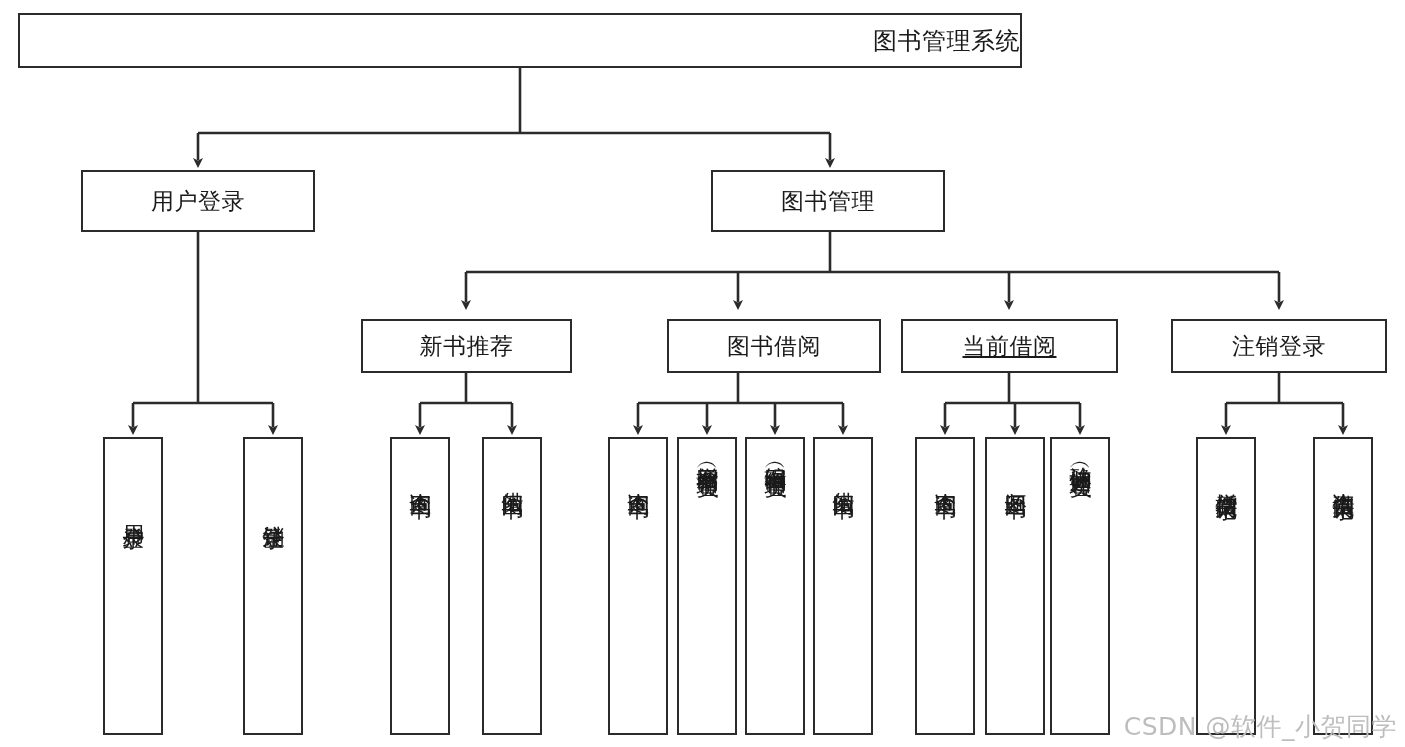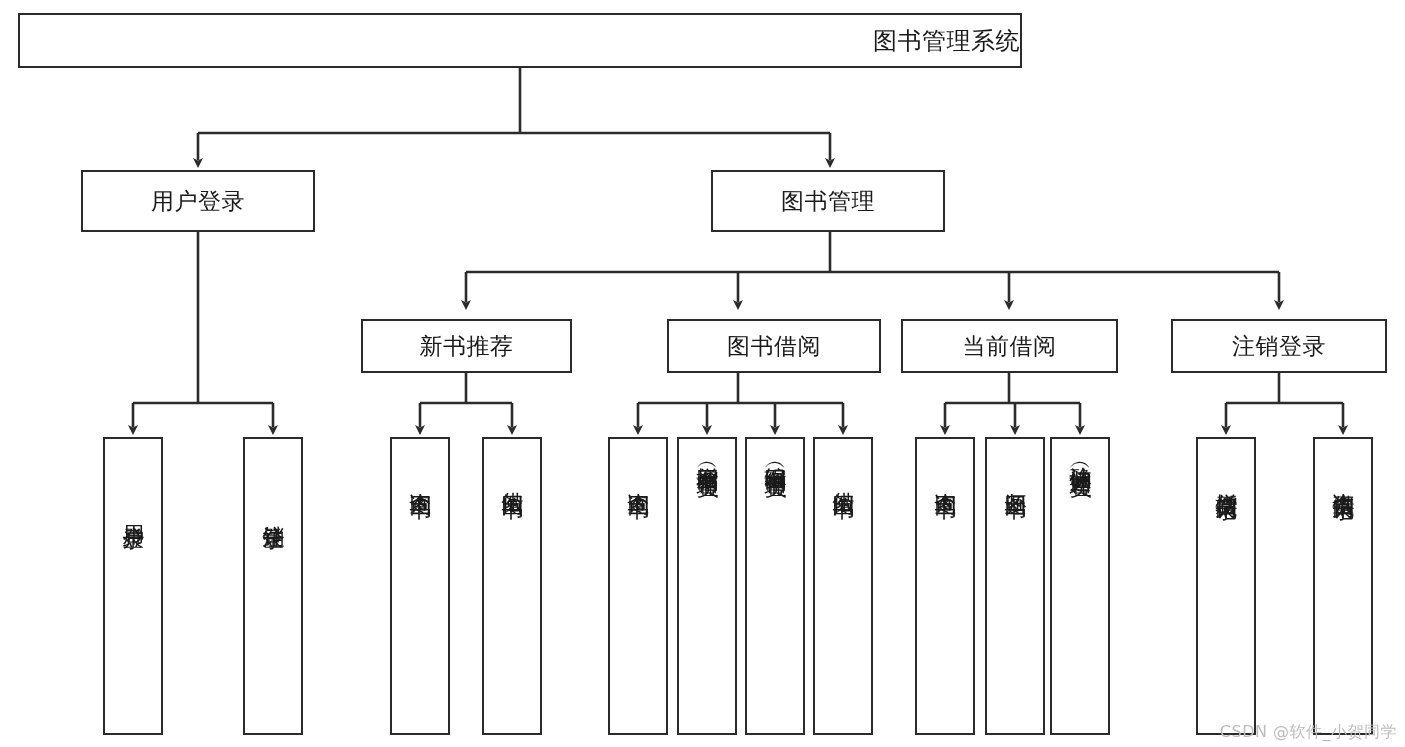--- a/index.html
+++ b/index.html
@@ -61,21 +61,21 @@
   .vert.midlow .vert-label {
     margin-top: 30px;
   }
   .vert.high .vert-label {
     margin-top: 4px;
   }
   .watermark {
     position: absolute;
     right: 8px;
     bottom: 4px;
-    font-size: 16px;
+    font-size: 25px;
     color: #bdbdbd;
     white-space: nowrap;
     letter-spacing: 0.5px;
   }
 </style>
 </head>
 <body>
 
 <div id="canvas">
 
@@ -139,21 +139,21 @@
   <div class="node horiz" style="left:361px; top:319px; width:211px; height:54px;">
     <span>新书推荐</span>
   </div>
 
   <div class="node horiz" style="left:711px; top:170px; width:234px; height:62px;">
     <span>图书管理</span>
   </div>
   <div class="node horiz" style="left:631px; top:319px; width:214px; height:54px;margin-left:36px;">
     <span>图书借阅</span>
   </div>
-  <div class="node horiz" style="left:901px; top:319px; width:217px; height:54px;">
+  <div class="node horiz" style="left:901px; top:319px; width:217px; height:54px;text-decoration:underline;">
     <span>当前借阅</span>
   </div>
   <div class="node horiz" style="left:1171px; top:319px; width:216px; height:54px;">
     <span>注销登录</span>
   </div>
 
   <div class="node vert mid" style="left:103px; top:437px; width:60px; height:298px;">
     <span class="vert-label">用户登录</span>
   </div>
   <div class="node vert mid" style="left:243px; top:437px; width:60px; height:298px;">

